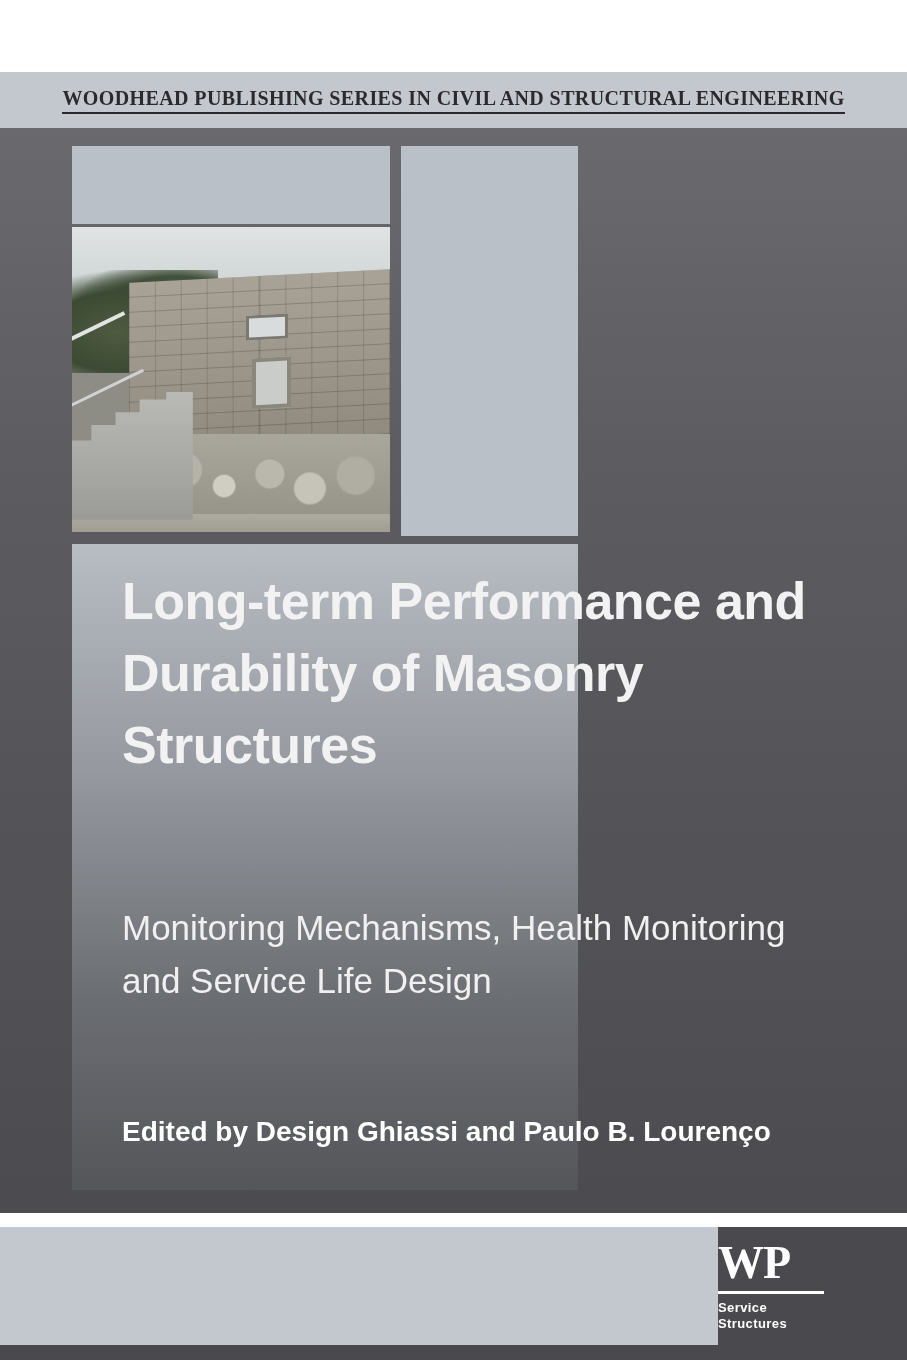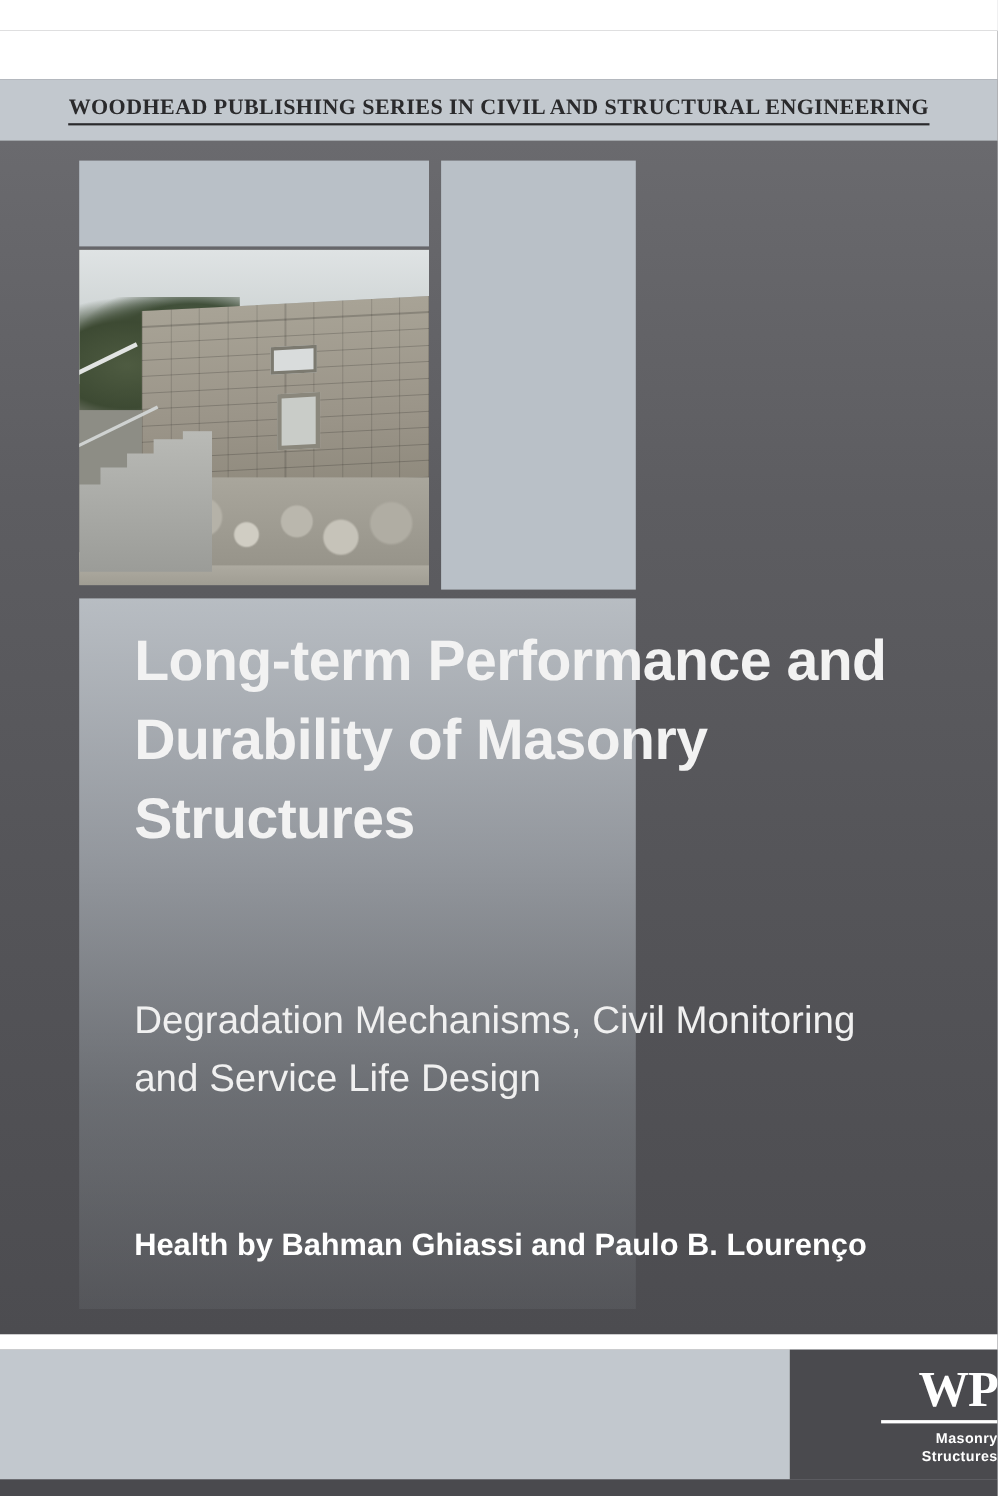--- a/index.html
+++ b/index.html
@@ -195,21 +195,21 @@
     background: #4a4a4e;
   }
   .logo-box {
     position: absolute;
     left: 718px; top: 1199px;
     width: 189px; height: 118px;
     background: #4a4a4e;
     color: #ffffff;
     display: flex;
     flex-direction: column;
-    align-items: flex-end;
+    align-items: flex-start;
     justify-content: center;
   }
   .logo-wp {
     font-family: "Liberation Serif", serif;
     font-weight: bold;
     font-size: 46px;
     line-height: 1;
     letter-spacing: -1px;
   }
   .logo-rule {
@@ -248,27 +248,27 @@
       <div class="door-hole"></div>
     </div>
     <div class="ground"></div>
     <div class="rubble"></div>
     <div class="steps"></div>
     <div class="rail"></div>
     <div class="rail2"></div>
   </div>
 
   <div class="title">Long-term Performance and Durability of Masonry Structures</div>
-  <div class="subtitle">Degradation Mechanisms, Civil Monitoring and Service Life Design</div>
-  <div class="editors">Health by Bahman Ghiassi and Paulo B. Lourenço</div>
+  <div class="subtitle">Monitoring Mechanisms, Health Monitoring and Service Life Design</div>
+  <div class="editors">Edited by Design Ghiassi and Paulo B. Lourenço</div>
 
   <div class="white-strip"></div>
   <div class="bottom-band"></div>
   <div class="bottom-dark"></div>
 
   <div class="logo-box">
     <div class="logo-wp">WP</div>
     <div class="logo-rule"></div>
-    <div class="logo-sub">Masonry</div>
+    <div class="logo-sub">Service</div>
     <div class="logo-sub">Structures</div>
   </div>
 
 </div>
 
 </body></html>

